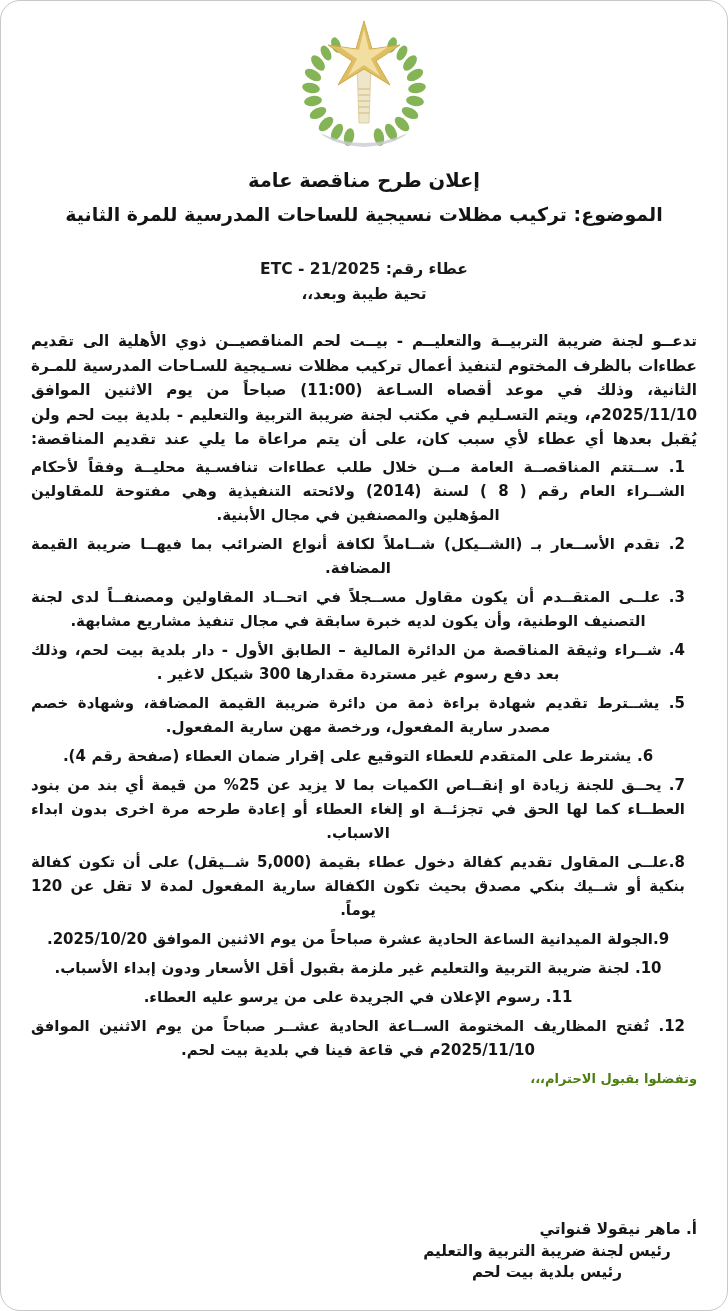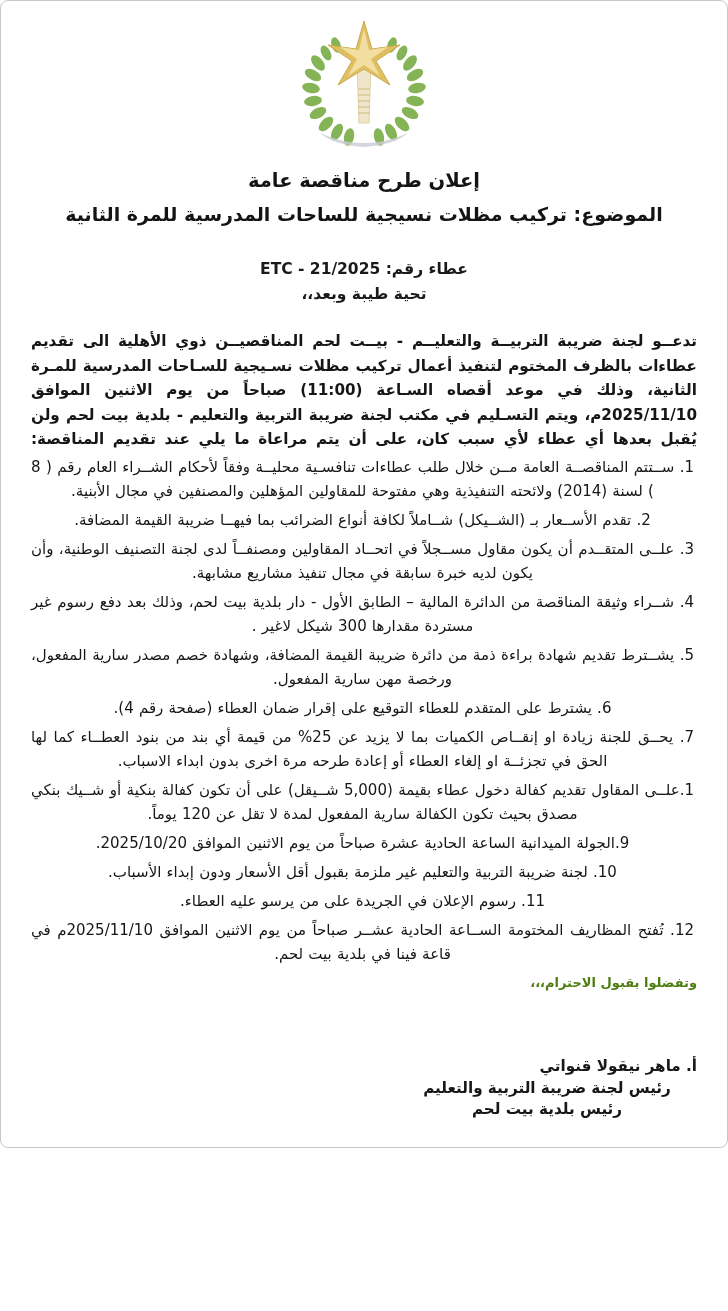--- a/index.html
+++ b/index.html
@@ -10,25 +10,25 @@
   body {
     width: 728px;
     height: 1311px;
     overflow: hidden;
     font-family: "DejaVu Sans", "Liberation Sans", sans-serif;
   }
 
   #page {
     position: relative;
     width: 728px;
-    height: 1148px;
+    height: 1311px;
     box-sizing: border-box;
     background: #ffffff;
     border: 1px solid #c8c8c8;
-    border-radius: 8px;
+    border-radius: 20px;
     overflow: hidden;
   }
 
   .sheet {
     position: absolute;
     inset: 0;
     padding: 14px 30px 10px 30px;
     box-sizing: border-box;
     display: flex;
     flex-direction: column;
@@ -100,26 +100,26 @@
 
   
   ol.clauses {
     list-style: none;
     margin: 0;
     padding: 0;
     direction: rtl;
   }
   ol.clauses li {
     font-size: 15px;
-    font-weight: normal;
+    font-weight: bold;
     color: #161616;
     line-height: 1.6;
     text-align: justify;
     text-align-last: center;
-    margin: 0 3px 5px 0;
+    margin: 0 12px 5px 0;
     direction: rtl;
     word-spacing: 0.4px;
   }
 
   .closing {
     text-align: right;
     font-size: 13px;
     font-weight: bold;
     color: #4d7c0f;
     line-height: 1.5;
@@ -213,21 +213,21 @@
     <p class="intro">تدعــو لجنة ضريبة التربيــة والتعليــم - بيــت لحم المناقصيــن ذوي الأهلية الى تقديم عطاءات بالظرف المختوم لتنفيذ أعمال تركيب مظلات نسـيجية للسـاحات المدرسية للمـرة الثانية، وذلك في موعد أقصاه السـاعة (11:00) صباحاً من يوم الاثنين الموافق 2025/11/10م، ويتم التسـليم في مكتب لجنة ضريبة التربية والتعليم - بلدية بيت لحم ولن يُقبل بعدها أي عطاء لأي سبب كان، على أن يتم مراعاة ما يلي عند تقديم المناقصة:</p>
 
     <ol class="clauses">
       <li>1. ســتتم المناقصــة العامة مــن خلال طلب عطاءات تنافسـية محليــة وفقاً لأحكام الشــراء العام رقم ( 8 ) لسنة (2014) ولائحته التنفيذية وهي مفتوحة للمقاولين المؤهلين والمصنفين في مجال الأبنية.</li>
       <li>2. تقدم الأســعار بـ (الشــيكل) شــاملاً لكافة أنواع الضرائب بما فيهــا ضريبة القيمة المضافة.</li>
       <li>3. علــى المتقــدم أن يكون مقاول مســجلاً في اتحــاد المقاولين ومصنفــاً لدى لجنة التصنيف الوطنية، وأن يكون لديه خبرة سابقة في مجال تنفيذ مشاريع مشابهة.</li>
       <li>4. شــراء وثيقة المناقصة من الدائرة المالية – الطابق الأول - دار بلدية بيت لحم، وذلك بعد دفع رسوم غير مستردة مقدارها 300 شيكل لاغير .</li>
       <li>5. يشــترط تقديم شهادة براءة ذمة من دائرة ضريبة القيمة المضافة، وشهادة خصم مصدر سارية المفعول، ورخصة مهن سارية المفعول.</li>
       <li>6. يشترط على المتقدم للعطاء التوقيع على إقرار ضمان العطاء (صفحة رقم 4).</li>
       <li>7. يحــق للجنة زيادة او إنقــاص الكميات بما لا يزيد عن 25% من قيمة أي بند من بنود العطــاء كما لها الحق في تجزئــة او إلغاء العطاء أو إعادة طرحه مرة اخرى بدون ابداء الاسباب.</li>
-      <li>1.علــى المقاول تقديم كفالة دخول عطاء بقيمة (5,000 شــيقل) على أن تكون كفالة بنكية أو شــيك بنكي مصدق بحيث تكون الكفالة سارية المفعول لمدة لا تقل عن 120 يوماً.</li>
+      <li>8.علــى المقاول تقديم كفالة دخول عطاء بقيمة (5,000 شــيقل) على أن تكون كفالة بنكية أو شــيك بنكي مصدق بحيث تكون الكفالة سارية المفعول لمدة لا تقل عن 120 يوماً.</li>
       <li>9.الجولة الميدانية الساعة الحادية عشرة صباحاً من يوم الاثنين الموافق 2025/10/20.</li>
       <li>10. لجنة ضريبة التربية والتعليم غير ملزمة بقبول أقل الأسعار ودون إبداء الأسباب.</li>
       <li>11. رسوم الإعلان في الجريدة على من يرسو عليه العطاء.</li>
       <li>12. تُفتح المظاريف المختومة الســاعة الحادية عشــر صباحاً من يوم الاثنين الموافق 2025/11/10م في قاعة فينا في بلدية بيت لحم.</li>
     </ol>
 
     <div class="closing">وتفضلوا بقبول الاحترام،،،</div>
 
     <div class="signature">
       <div class="sig-name">أ. ماهر نيقولا قنواتي</div>

